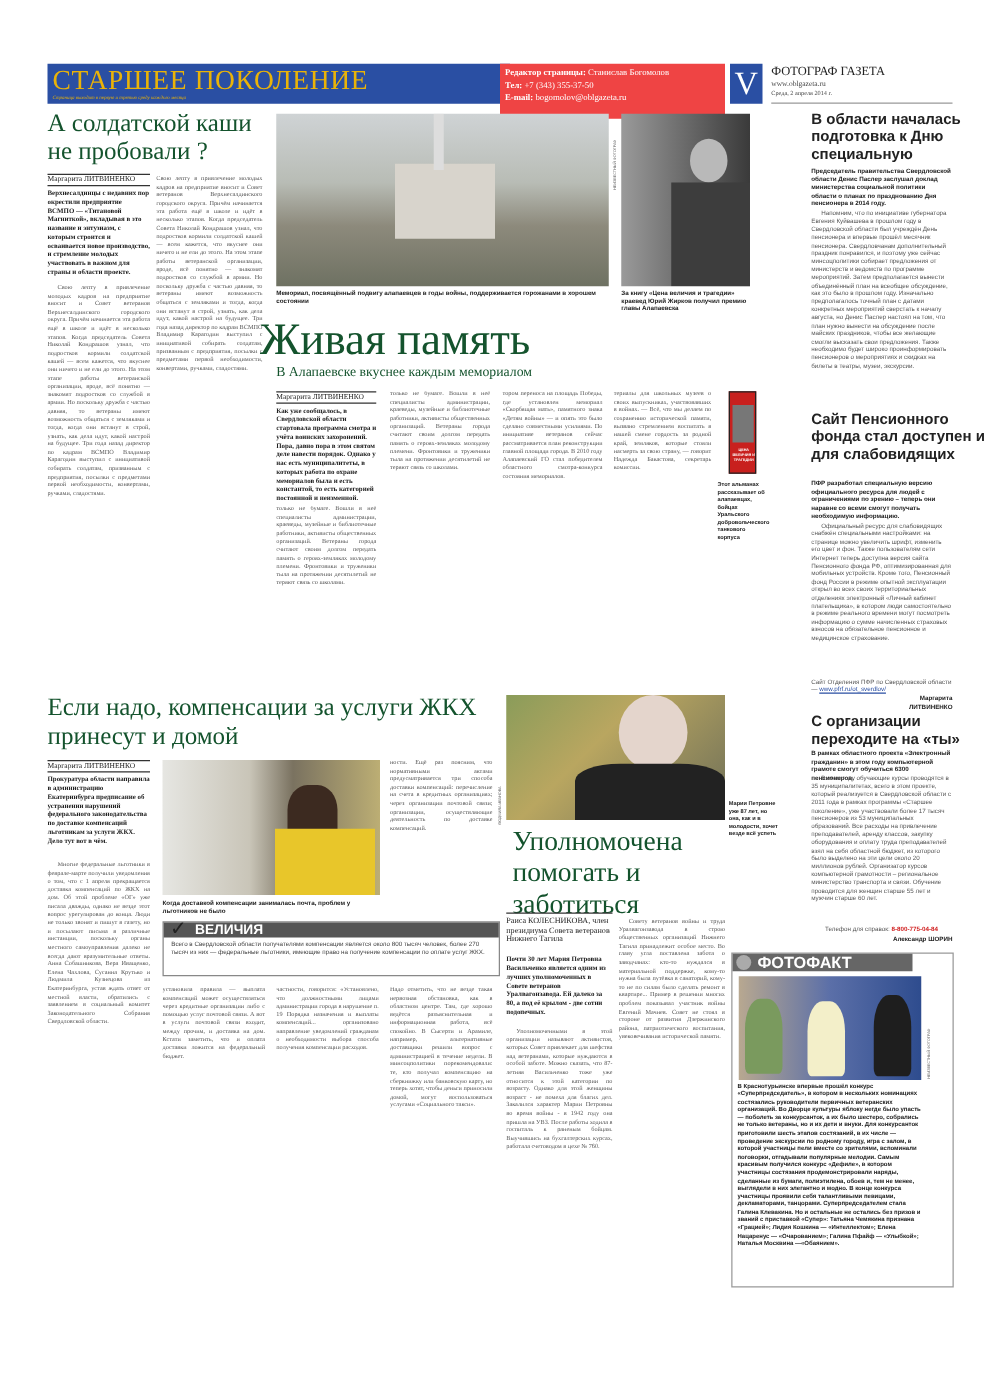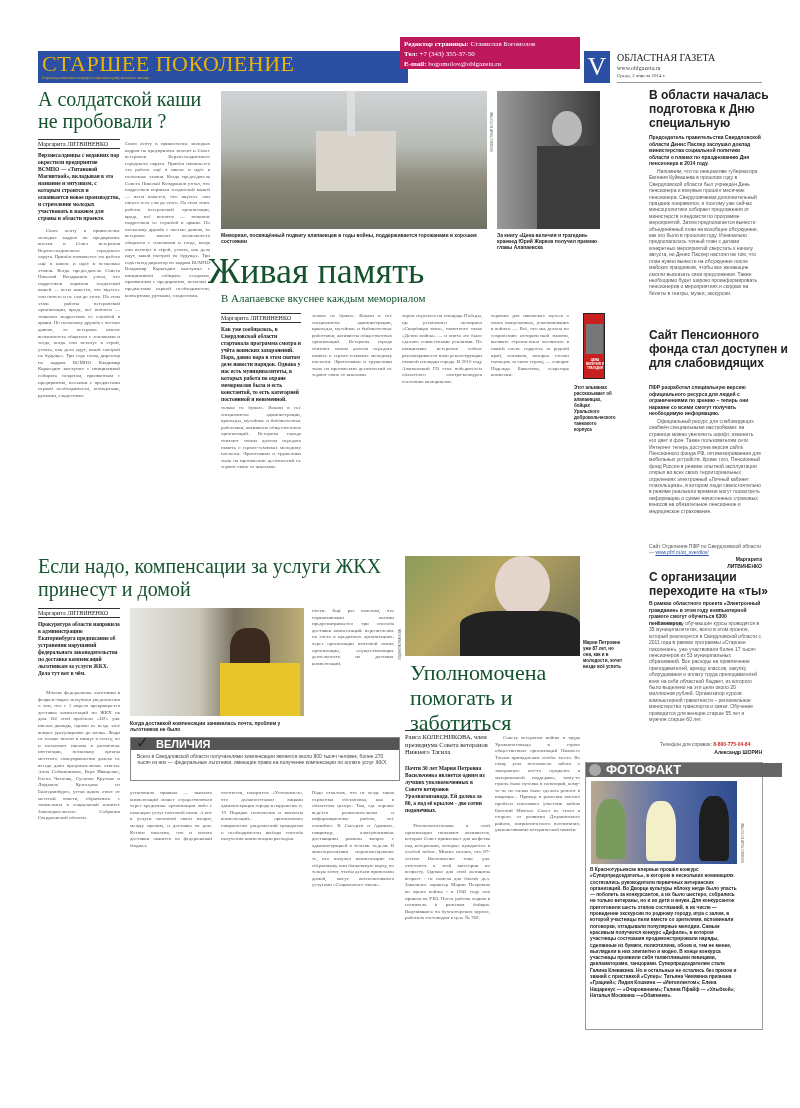--- a/index.html
+++ b/index.html
@@ -1,21 +1,21 @@
 <!DOCTYPE html>
 <html><head>
 <meta charset="utf-8">
 <style>
   * { box-sizing: border-box; margin: 0; padding: 0; }
   body { width: 800px; height: 1108px; background: #fff; font-family: "DejaVu Serif", serif; color: #222; position: relative; overflow: hidden; }
   .abs { position: absolute; }
   .banner { left: 38px; top: 51px; width: 370px; height: 32px; background: #2a4fa3; color: #eab308; padding-left: 44px; }
   .banner .title { position: absolute; left: 4px; top: 0px; font-family: "Liberation Serif", serif; font-size: 22px; letter-spacing: 0.5px; }
   .banner .sub { position: absolute; left: 4px; top: 24px; font-size: 4px; font-style: italic; font-family: "Liberation Serif", serif; }
-  .editor { left: 400px; top: 37px; width: 180px; height: 32px; background: #be185d; color: #fff; font-size: 7px; font-family: "Liberation Serif", serif; padding: 2px 4px; line-height: 10px; }
+  .editor { left: 400px; top: 51px; width: 180px; height: 44px; background: #ef4444; color: #fff; font-size: 7px; font-family: "Liberation Serif", serif; padding: 2px 4px; line-height: 10px; }
   .editor b { font-weight: bold; }
   .vbox { left: 584px; top: 51px; width: 26px; height: 32px; background: #2a4fa3; color: #fff; font-family: "Liberation Serif", serif; font-size: 26px; text-align: center; line-height: 32px; }
   .paper { left: 617px; top: 52px; font-family: "Liberation Serif", serif; }
   .paper .name { font-size: 10px; color: #222; }
   .paper .url { font-size: 6px; color: #444; margin-top: 2px; }
   .paper .date { font-size: 5px; color: #444; margin-top: 2px; }
   .rule { height: 1px; background: #999; }
   .h1 { font-family: Liberation Serif, serif; color: #14532d; }
   .byline { font-size: 6px; border-top: 1px solid #333; border-bottom: 1px solid #333; padding: 1px 0; font-family: "Liberation Serif", serif; }
   .lead { font-size: 5.5px; font-weight: bold; line-height: 7px; font-family: "Liberation Serif", serif; }
@@ -37,21 +37,21 @@
   <div class="title">СТАРШЕЕ ПОКОЛЕНИЕ</div>
   <div class="sub">Страница выходит в первую и третью среду каждого месяца</div>
 </div>
 <div class="abs editor">
   <div><b>Редактор страницы:</b> <span>Станислав Богомолов</span></div>
   <div><b>Тел:</b> <span>+7 (343) 355-37-50</span></div>
   <div><b>E-mail:</b> <span>bogomolov@oblgazeta.ru</span></div>
 </div>
 <div class="abs vbox">V</div>
 <div class="abs paper">
-  <div class="name">ОБЛАСТНАЯ ГАЗЕТА</div>
+  <div class="name">ФОТОГРАФ ГАЗЕТА</div>
   <div class="url">www.oblgazeta.ru</div>
   <div class="date">Среда, 2 апреля 2014 г.</div>
 </div>
 <div class="abs rule" style="left:617px; top:82px; width:145px;"></div>
 
 <div class="abs h1" style="left:38px; top:88px; width:175px; font-size:20px; line-height:22px;">А солдатской каши не пробовали ?</div>
 <div class="abs byline" style="left:38px; top:139px; width:82px;">Маргарита ЛИТВИНЕНКО</div>
 <div class="abs lead" style="left:38px; top:152px; width:82px; height:82px; overflow:hidden;">Верхнесалдинцы с недавних пор окрестили предприятие ВСМПО — «Титановой Магниткой», вкладывая в это название и энтузиазм, с которым строится и осваивается новое производство, и стремление молодых участвовать в важном для страны и области проекте.</div>
 <div class="abs col" style="left:38px; top:228px; width:82px; height:318px; text-indent:8px;">Свою лепту в привлечение молодых кадров на предприятие вносит и Совет ветеранов Верхнесалдинского городского округа. Причём начинается эта работа ещё в школе и идёт в несколько этапов. Когда председатель Совета Николай Кондрашов узнал, что подростков кормили солдатской кашей — всем кажется, что вкуснее они ничего и не ели до этого. На этом этапе работы ветеранской организации, вроде, всё понятно — знакомят подростков со службой в армии. Но поскольку дружба с частью давняя, то ветераны имеют возможность общаться с земляками и тогда, когда они встанут в строй, узнать, как дела идут, какой настрой на будущее. Три года назад директор по кадрам ВСМПО Владимир Карагодин выступил с инициативой собирать солдатам, призванным с предприятия, посылки с предметами первой необходимости, конвертами, ручками, сладостями.</div>
 <div class="abs col" style="left:125px; top:141px; width:85px; height:405px;">Свою лепту в привлечение молодых кадров на предприятие вносит и Совет ветеранов Верхнесалдинского городского округа. Причём начинается эта работа ещё в школе и идёт в несколько этапов. Когда председатель Совета Николай Кондрашов узнал, что подростков кормили солдатской кашей — всем кажется, что вкуснее они ничего и не ели до этого. На этом этапе работы ветеранской организации, вроде, всё понятно — знакомят подростков со службой в армии. Но поскольку дружба с частью давняя, то ветераны имеют возможность общаться с земляками и тогда, когда они встанут в строй, узнать, как дела идут, какой настрой на будущее. Три года назад директор по кадрам ВСМПО Владимир Карагодин выступил с инициативой собирать солдатам, призванным с предприятия, посылки с предметами первой необходимости, конвертами, ручками, сладостями.</div>
@@ -130,21 +130,21 @@
 <div class="abs side-h" style="left:649px; top:570px; width:150px;">С организации переходите на «ты»</div>
 <div class="abs side-lead" style="left:649px; top:600px; width:112px;">В рамках областного проекта «Электронный гражданин» в этом году компьютерной грамоте смогут обучиться 6300 пенсионеров.</div>
 <div class="abs side-col" style="left:649px; top:620px; width:112px; height:118px; overflow:hidden; text-indent:8px;">В этом году обучающие курсы проводятся в 35 муниципалитетах, всего в этом проекте, который реализуется в Свердловской области с 2011 года в рамках программы «Старшее поколение», уже участвовали более 17 тысяч пенсионеров из 53 муниципальных образований. Все расходы на привлечение преподавателей, аренду классов, закупку оборудования и оплату труда преподавателей взял на себя областной бюджет, из которого было выделено на эти цели около 20 миллионов рублей. Организатор курсов компьютерной грамотности – региональное министерство транспорта и связи. Обучение проводится для женщин старше 55 лет и мужчин старше 60 лет.</div>
 <div class="abs side-col" style="left:660px; top:741px; width:110px;">
   <span>Телефон для справок:</span>
   <span class="phone">8-800-775-04-84</span>
 </div>
 <div class="abs side-lead" style="left:700px; top:749px; width:62px; text-align:right;">Александр ШОРИН</div>
 
 <div class="abs" style="left:585px; top:762px; width:178px; height:268px; border:1px solid #999;">
-  <div class="fotofakt" style="position:absolute; left:0; top:0; width:196px; height:14px; line-height:14px; padding-left:20px;">
+  <div class="fotofakt" style="position:absolute; left:0; top:0; width:144px; height:14px; line-height:14px; padding-left:20px;">
     <span>ФОТОФАКТ</span>
   </div>
   <div style="position:absolute; left:3px; top:1px; width:12px; height:12px; border-radius:50%; background:#aaa;"></div>
   <div class="photo" style="position:absolute; left:5px; top:18px; width:146px; height:83px; background:linear-gradient(90deg,#b8a890 0%,#5b6fa8 50%,#2e4c8e 100%);">
     <div style="position:absolute; left:55px; top:20px; width:30px; height:60px; border-radius:40% 40% 10% 10%; background:#f3efc9;"></div>
     <div style="position:absolute; left:108px; top:15px; width:30px; height:65px; border-radius:40% 40% 10% 10%; background:#1e1e1e;"></div>
     <div style="position:absolute; left:5px; top:18px; width:30px; height:60px; border-radius:40% 40% 10% 10%; background:#7a9a5e;"></div>
   </div>
   <div style="position:absolute; left:155px; top:50px; width:5px; height:50px; font-size:3px; writing-mode:vertical-rl; transform:rotate(180deg); color:#666; font-family:'Liberation Sans',sans-serif;">НЕИЗВЕСТНЫЙ ФОТОГРАФ</div>
   <div class="side-lead" style="position:absolute; left:4px; top:104px; width:150px; font-size:4.8px; line-height:6.3px;">В Краснотурьинске впервые прошёл конкурс «Суперпредседатель», в котором в нескольких номинациях состязались руководители первичных ветеранских организаций. Во Дворце культуры яблоку негде было упасть — поболеть за конкурсанток, а их было шестеро, собрались не только ветераны, но и их дети и внуки. Для конкурсанток приготовили шесть этапов состязаний, в их числе — проведение экскурсии по родному городу, игра с залом, в которой участницы пели вместе со зрителями, вспоминали поговорки, отгадывали популярные мелодии. Самым красивым получился конкурс «Дефиле», в котором участницы состязания продемонстрировали наряды, сделанные из бумаги, полиэтилена, обоев и, тем не менее, выглядели в них элегантно и модно. В конце конкурса участницы проявили себя талантливыми певицами, декламаторами, танцорами. Суперпредседателем стала Галина Клевакина. Но и остальные не остались без призов и званий с приставкой «Супер»: Татьяна Чемякина признана «Грацией»; Лидия Кошкина — «Интеллектом»; Елена Нацаренус — «Очарованием»; Галина Пфайф — «Улыбкой»; Наталья Москвина —«Обаянием».</div>

